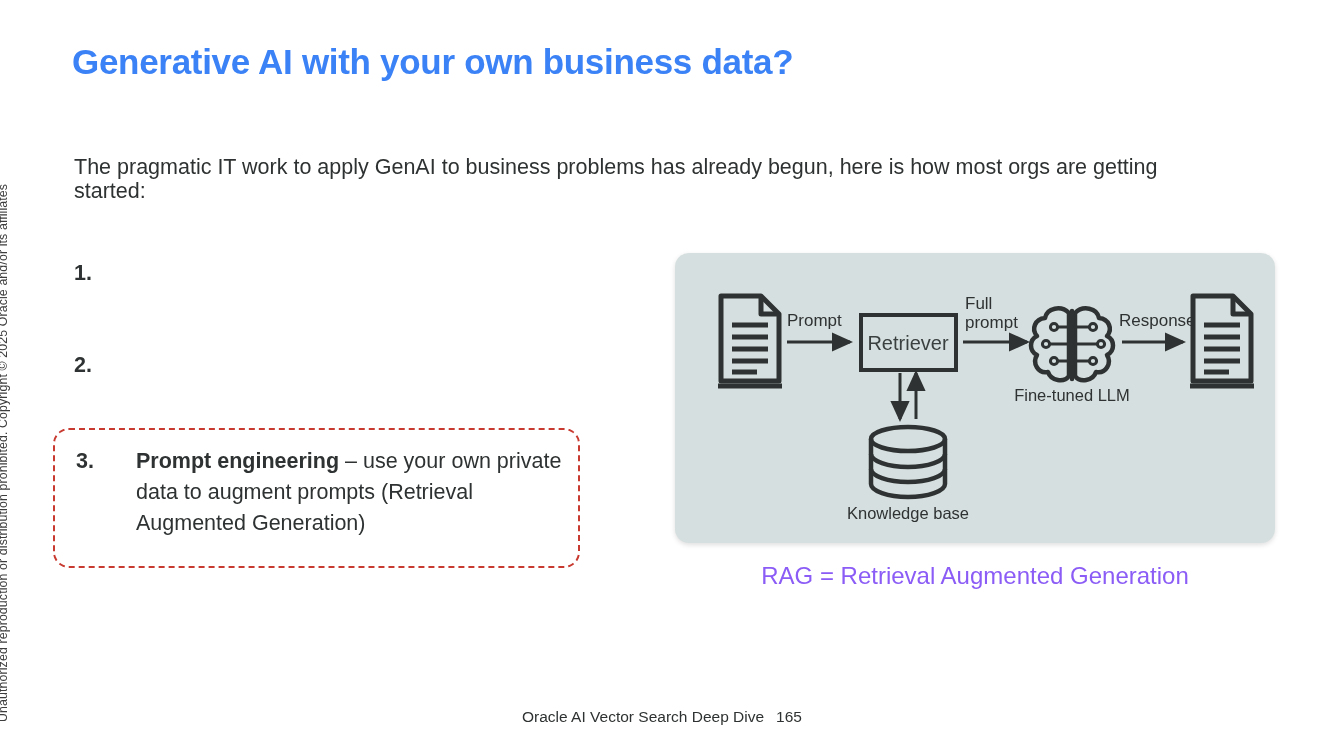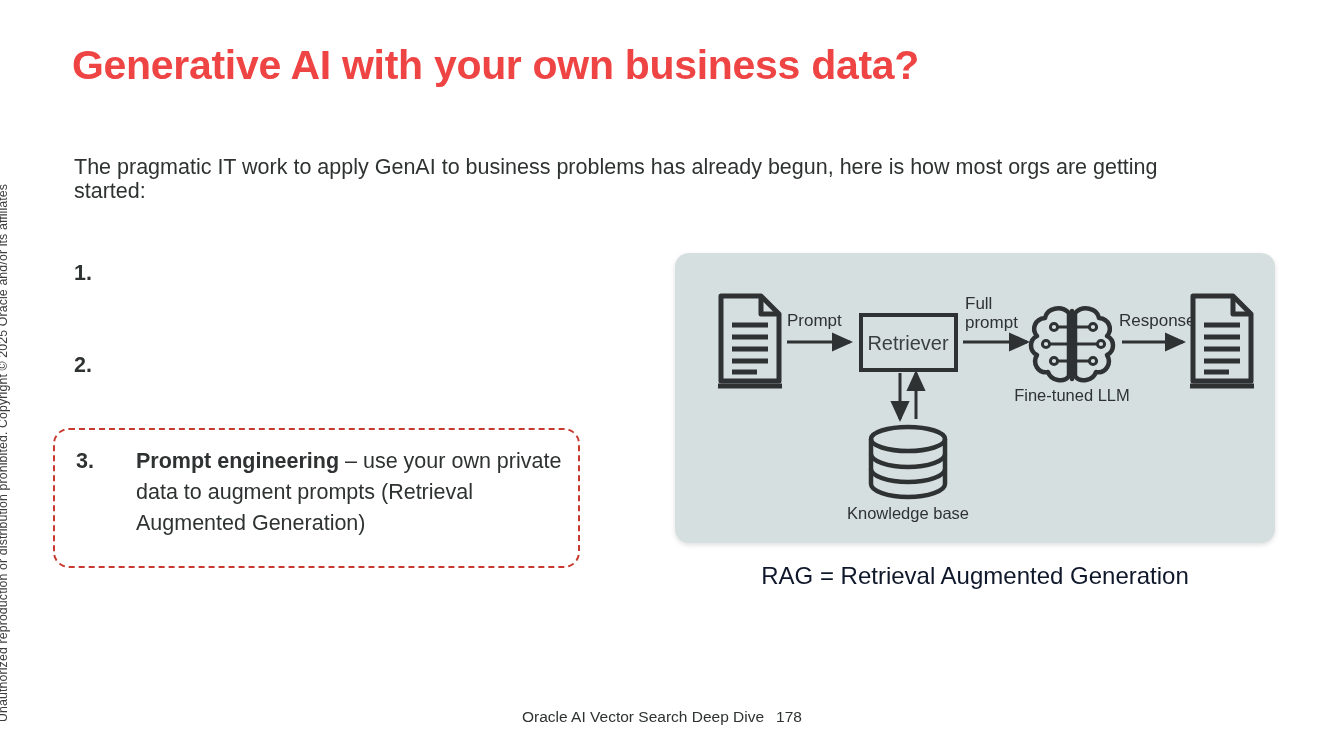--- a/index.html
+++ b/index.html
@@ -39,24 +39,24 @@
     letter-spacing: 0.1px;
     color: #3d3d3d;
   }
 
   
   .slide-title {
     position: absolute;
     left: 72px;
     top: 42px;
     font-family: "Liberation Sans", sans-serif;
-    font-size: 41px;
+    font-size: 35px;
     font-weight: bold;
     letter-spacing: -0.3px;
-    color: #ef4444;
+    color: #3b82f6;
   }
 
   
   .intro-paragraph {
     position: absolute;
     left: 74px;
     top: 155px;
     width: 1130px;
     font-size: 21.5px;
     line-height: 24px;
@@ -114,21 +114,21 @@
   }
   .diagram-svg { position: absolute; left: 0; top: 0; }
 
   .rag-caption {
     position: absolute;
     left: 675px;
     top: 562px;
     width: 600px;
     text-align: center;
     font-size: 24px;
-    color: #0f172a;
+    color: #8b5cf6;
   }
 
   
   .footer {
     position: absolute;
     left: 0px;
     top: 708px;
     width: 1324px;
     text-align: center;
     font-size: 15.5px;
@@ -252,16 +252,16 @@
         <path d="M196,201 C196,208 213,214 233,214 C253,214 270,208 270,201"></path>
         <path d="M196,216 C196,223 213,229 233,229 C253,229 270,223 270,216"></path>
       </g>
       <text x="233" y="266" text-anchor="middle" font-family="Liberation Sans, sans-serif" font-size="16.5" fill="#2f3232">Knowledge base</text>
     </svg>
   </div>
 
   <div class="rag-caption">RAG = Retrieval Augmented Generation</div>
 
   <div class="footer">
-    <span>Oracle AI Vector Search Deep Dive</span><span class="page-no">178</span>
+    <span>Oracle AI Vector Search Deep Dive</span><span class="page-no">165</span>
   </div>
 
 </div>
 
 </body></html>

